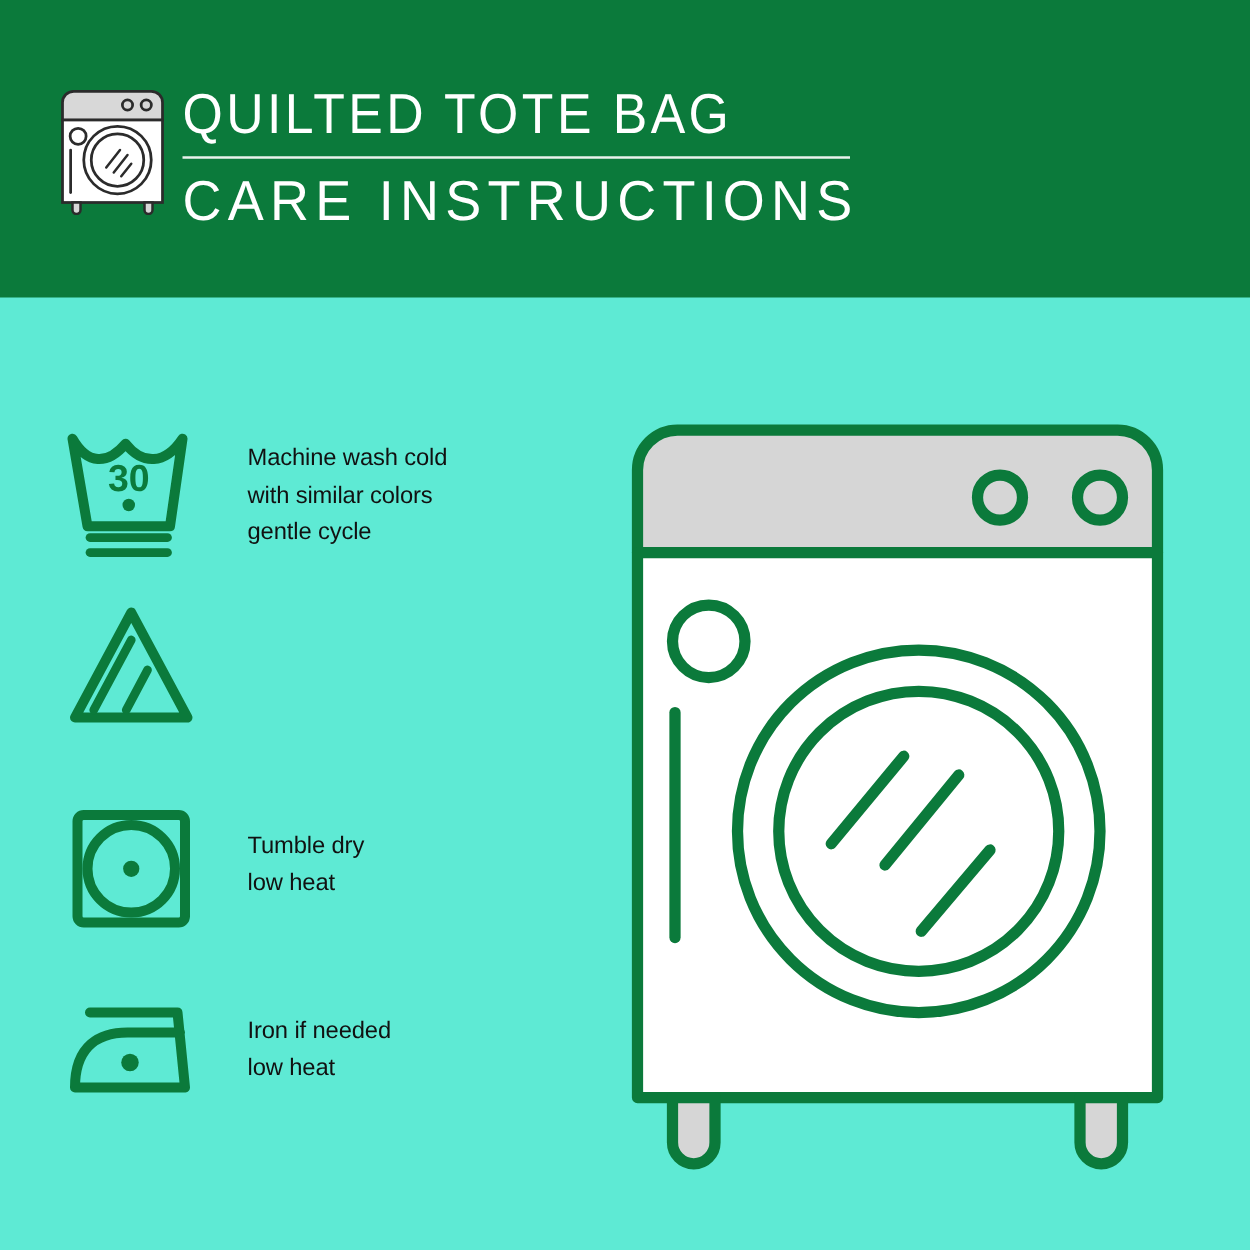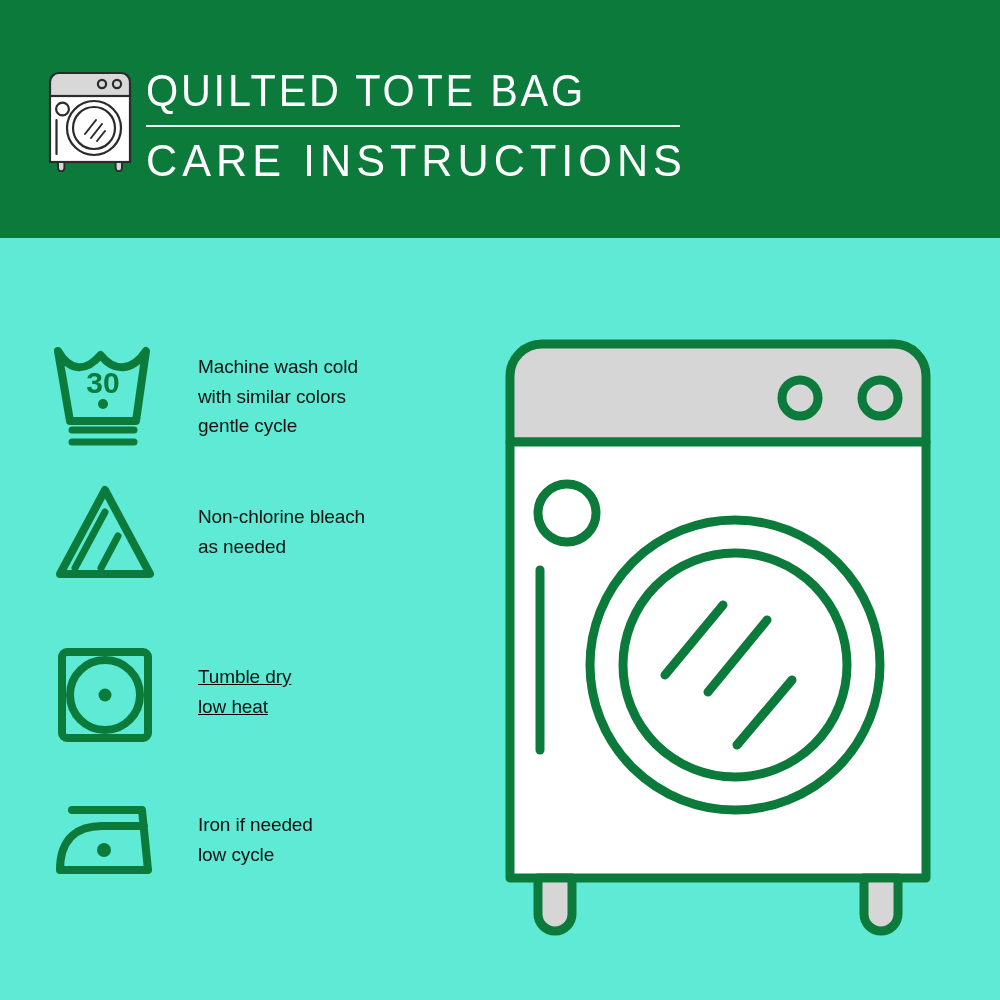--- a/index.html
+++ b/index.html
@@ -95,21 +95,21 @@
     margin-left: 38px;
     padding-top: 14px;
     color: #111111;
     font-size: 19px;
     line-height: 29.5px;
     letter-spacing: -0.1px;
     white-space: pre-line;
   }
   #care-item-0 { top: 100px; }
   #care-item-1 { top: 240px; }
-  #care-item-2 { top: 400px; text-decoration: underline; }
+  #care-item-2 { top: 400px; }
   #care-item-3 { top: 548px; }
   #care-item-1 .care-text,
   #care-item-2 .care-text,
   #care-item-3 .care-text { padding-top: 24px; }
 
   
   #washer-illustration {
     position: absolute;
     left: 480px;
     top: 320px;
@@ -179,22 +179,20 @@
     </div>
 
     <div class="care-item" id="care-item-1">
       <div class="care-symbol">
         <svg width="110" height="110" viewBox="0 0 110 110" xmlns="http://www.w3.org/2000/svg">
           <path d="M55 12 L100 96 L10 96 Z" fill="none" stroke="#0b7a3b" stroke-width="8" stroke-linejoin="round"></path>
           <line x1="55" y1="34" x2="25" y2="90" stroke="#0b7a3b" stroke-width="7" stroke-linecap="round"></line>
           <line x1="68" y1="58" x2="51" y2="90" stroke="#0b7a3b" stroke-width="7" stroke-linecap="round"></line>
         </svg>
       </div>
-      <div class="care-text">Non-chlorine bleach
-as needed</div>
     </div>
 
     <div class="care-item" id="care-item-2">
       <div class="care-symbol">
         <svg width="110" height="110" viewBox="0 0 110 110" xmlns="http://www.w3.org/2000/svg">
           <rect x="12" y="14" width="86" height="86" rx="5" ry="5" fill="none" stroke="#0b7a3b" stroke-width="8"></rect>
           <circle cx="55" cy="57" r="35" fill="none" stroke="#0b7a3b" stroke-width="8"></circle>
           <circle cx="55" cy="57" r="6.5" fill="#0b7a3b"></circle>
         </svg>
       </div>
@@ -203,21 +201,21 @@
     </div>
 
     <div class="care-item" id="care-item-3">
       <div class="care-symbol">
         <svg width="110" height="110" viewBox="0 0 110 110" xmlns="http://www.w3.org/2000/svg">
           <path d="M22 24 H92 L98 84 H10 C10 50, 30 40, 52 40 H94" fill="none" stroke="#0b7a3b" stroke-width="8" stroke-linejoin="round" stroke-linecap="round"></path>
           <circle cx="54" cy="64" r="7" fill="#0b7a3b"></circle>
         </svg>
       </div>
       <div class="care-text">Iron if needed
-low cycle</div>
+low heat</div>
     </div>
 
   </div>
 
   <div id="washer-illustration">
     <svg width="510" height="630" viewBox="0 0 510 630" xmlns="http://www.w3.org/2000/svg">
 
       <path d="M30 56 a32 32 0 0 1 32 -32 h352 a32 32 0 0 1 32 32 v66 h-416 z" fill="#d6d6d6" stroke="#0b7a3b" stroke-width="9" stroke-linejoin="round"></path>
 
       <path d="M30 122 h416 v436 h-416 z" fill="#ffffff" stroke="#0b7a3b" stroke-width="9" stroke-linejoin="round"></path>

